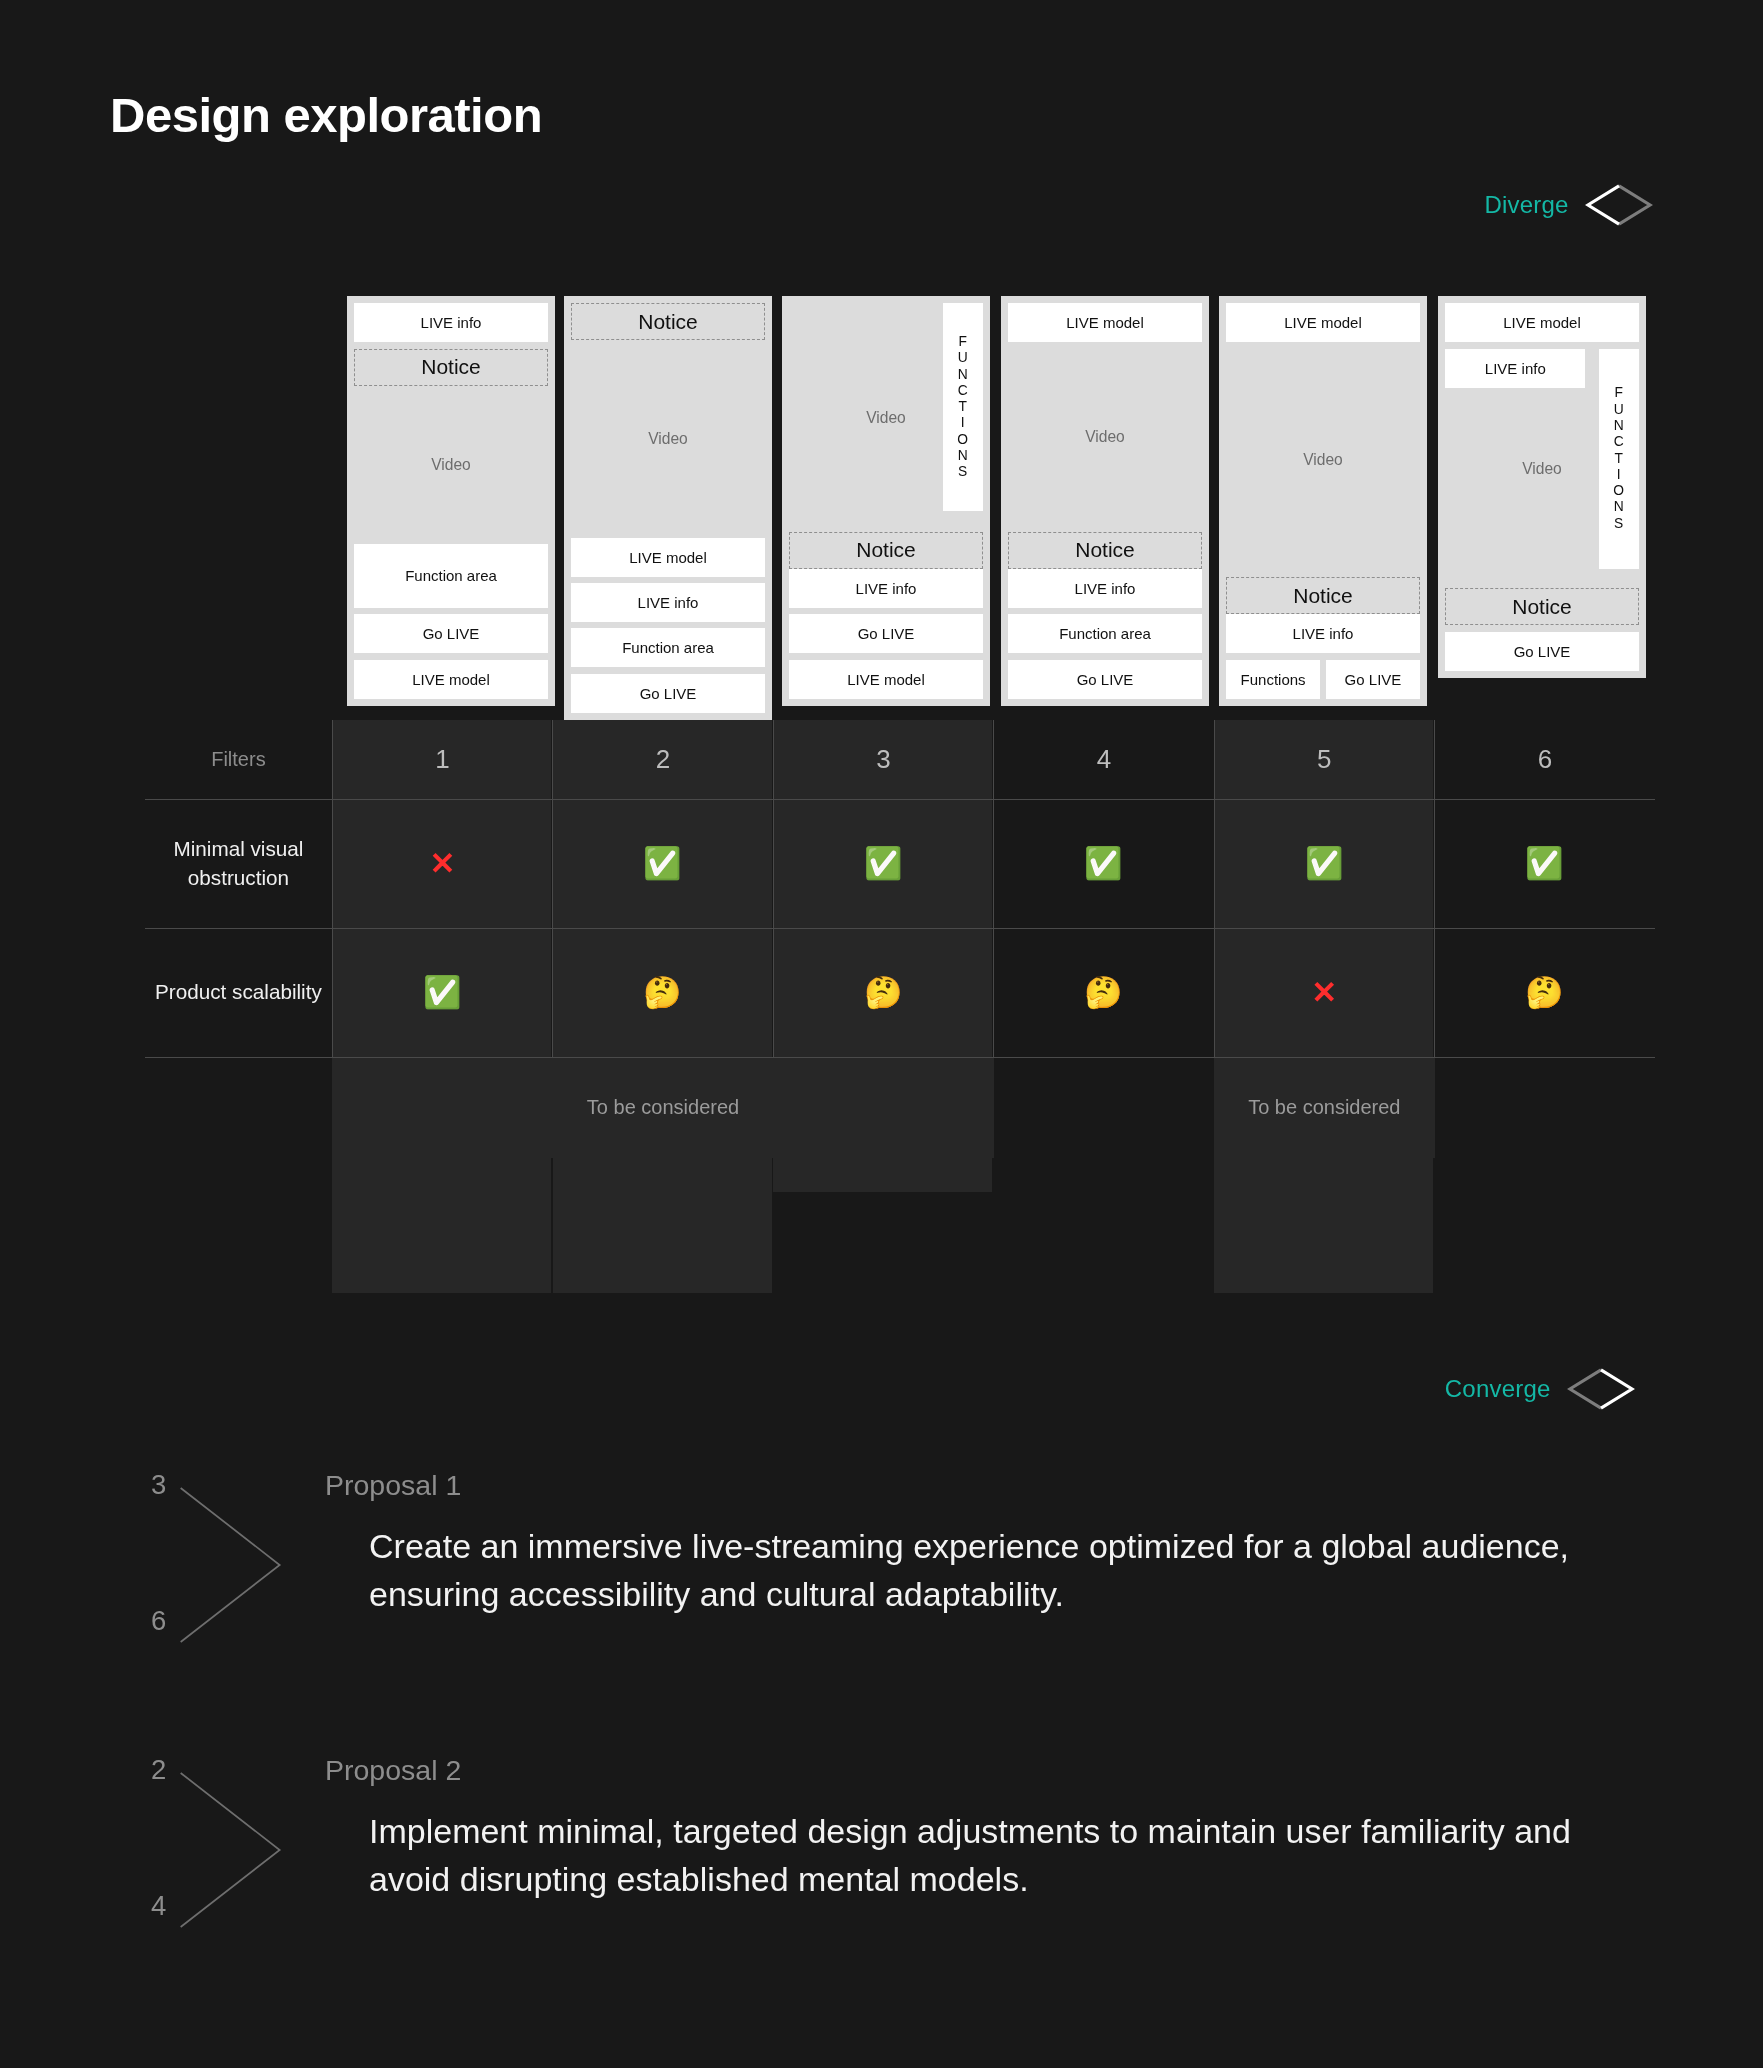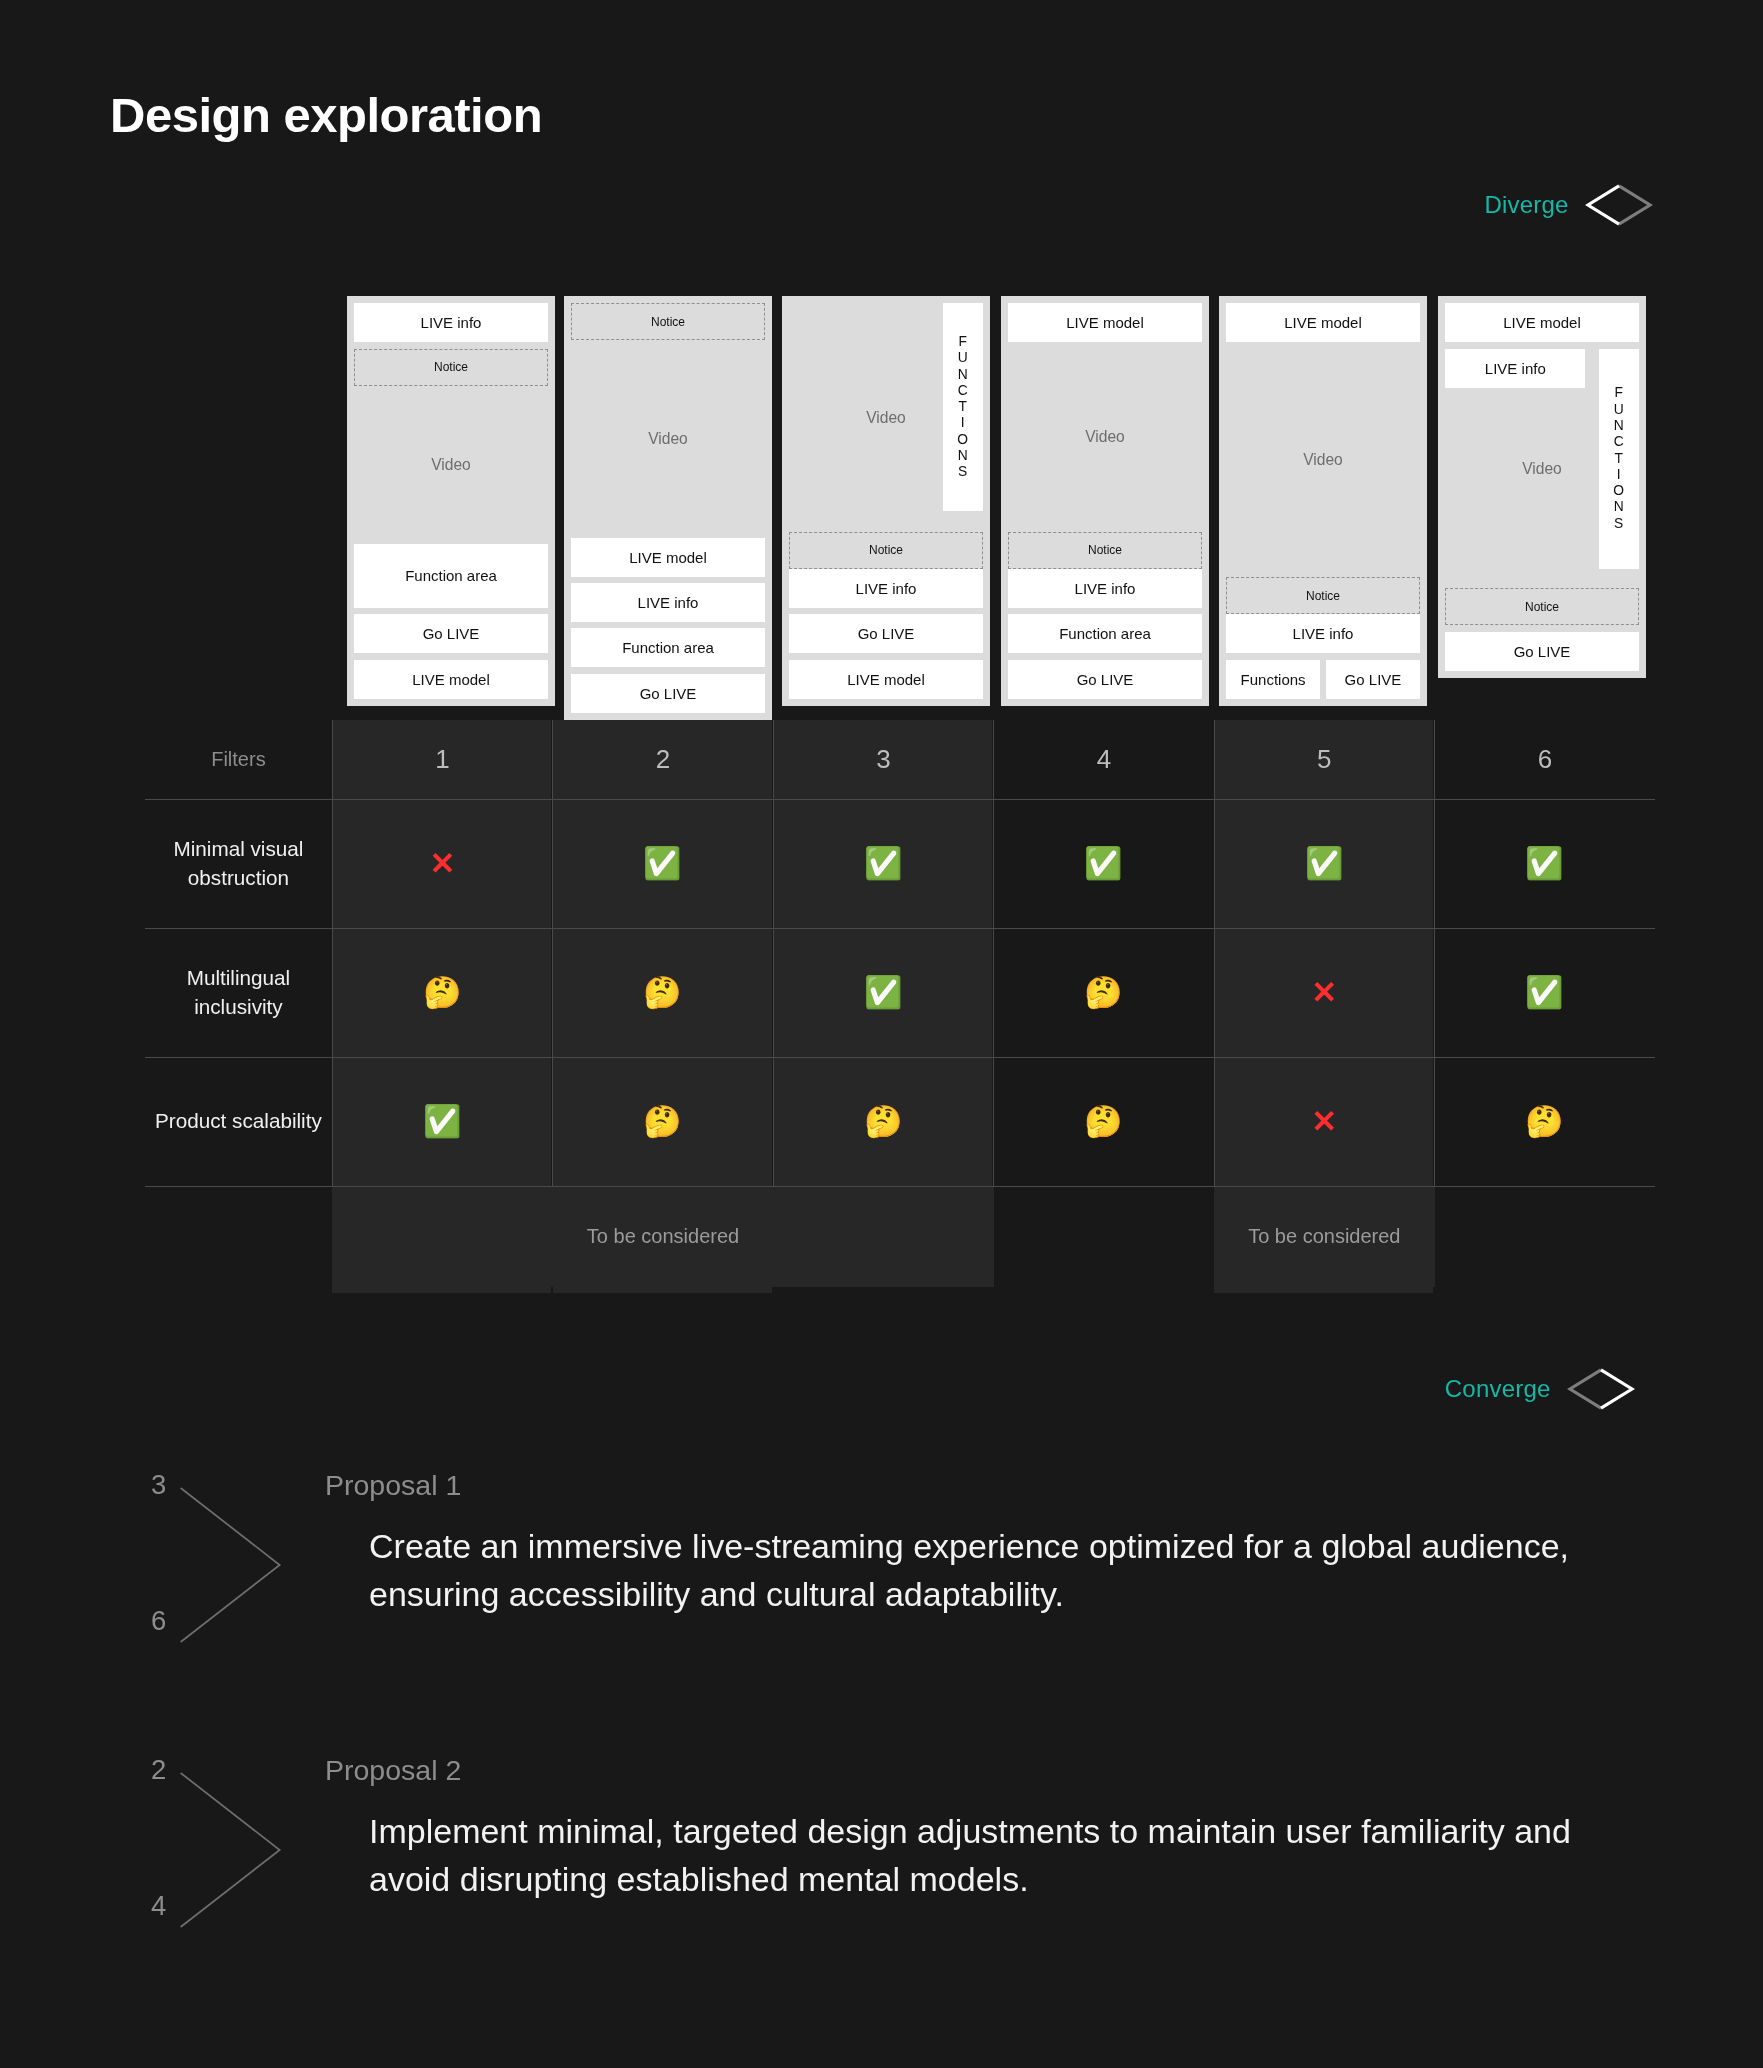--- a/index.html
+++ b/index.html
@@ -61,21 +61,21 @@
     justify-content: center;
     text-align: center;
     flex: 0 0 auto;
     height: 39px;
   }
   .wblock.tall { height: 64px; }
   .wnotice {
     background: transparent;
     border: 1.5px dashed #8f8f8f;
     color: #111111;
-    font-size: 12px;
+    font-size: 21px;
     display: flex;
     align-items: center;
     justify-content: center;
     height: 37px;
     flex: 0 0 auto;
   }
   .wvideo {
     flex: 1 1 auto;
     background: #dcdcdc;
     color: #6d6d6d;
@@ -339,29 +339,20 @@
         <tr class="crit-row">
           <td class="crit-label vline">Minimal visual obstruction</td>
           <td class="vline"><span class="mark x">✕</span></td>
           <td class="vline"><span class="mark">✅</span></td>
           <td class="vline"><span class="mark">✅</span></td>
           <td class="vline"><span class="mark">✅</span></td>
           <td class="vline"><span class="mark">✅</span></td>
           <td><span class="mark">✅</span></td>
         </tr>
 
-        <tr class="crit-row">
-          <td class="crit-label vline">Multilingual inclusivity</td>
-          <td class="vline"><span class="mark">🤔</span></td>
-          <td class="vline"><span class="mark">🤔</span></td>
-          <td class="vline"><span class="mark">✅</span></td>
-          <td class="vline"><span class="mark">🤔</span></td>
-          <td class="vline"><span class="mark x">✕</span></td>
-          <td><span class="mark">✅</span></td>
-        </tr>
 
         <tr class="crit-row">
           <td class="crit-label vline">Product scalability</td>
           <td class="vline"><span class="mark">✅</span></td>
           <td class="vline"><span class="mark">🤔</span></td>
           <td class="vline"><span class="mark">🤔</span></td>
           <td class="vline"><span class="mark">🤔</span></td>
           <td class="vline"><span class="mark x">✕</span></td>
           <td><span class="mark">🤔</span></td>
         </tr>

